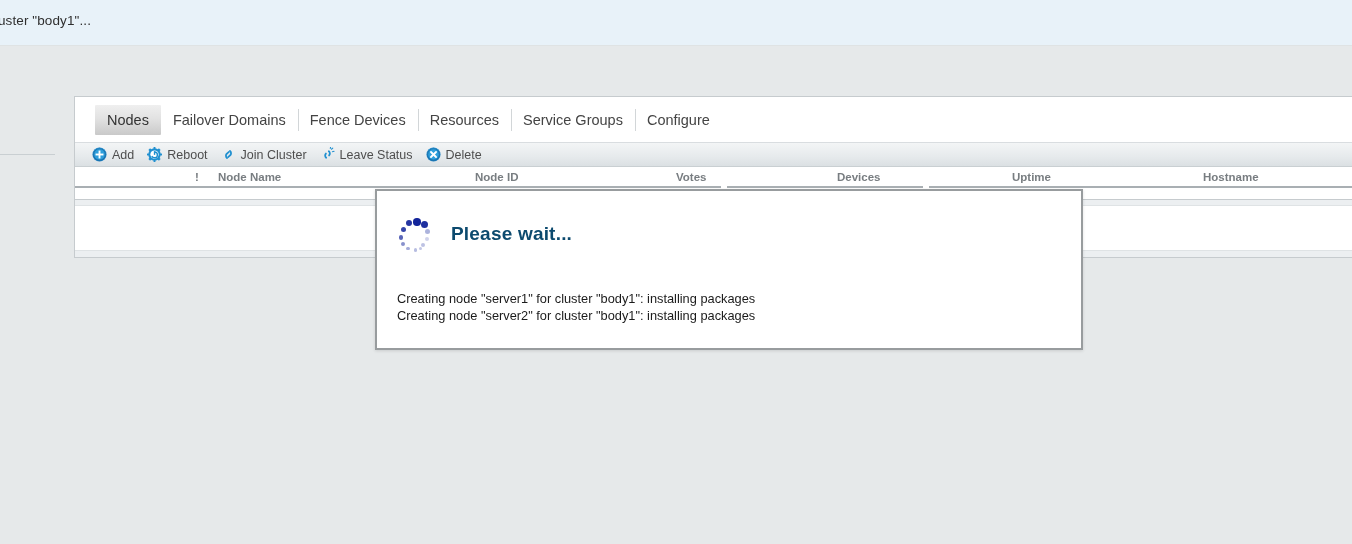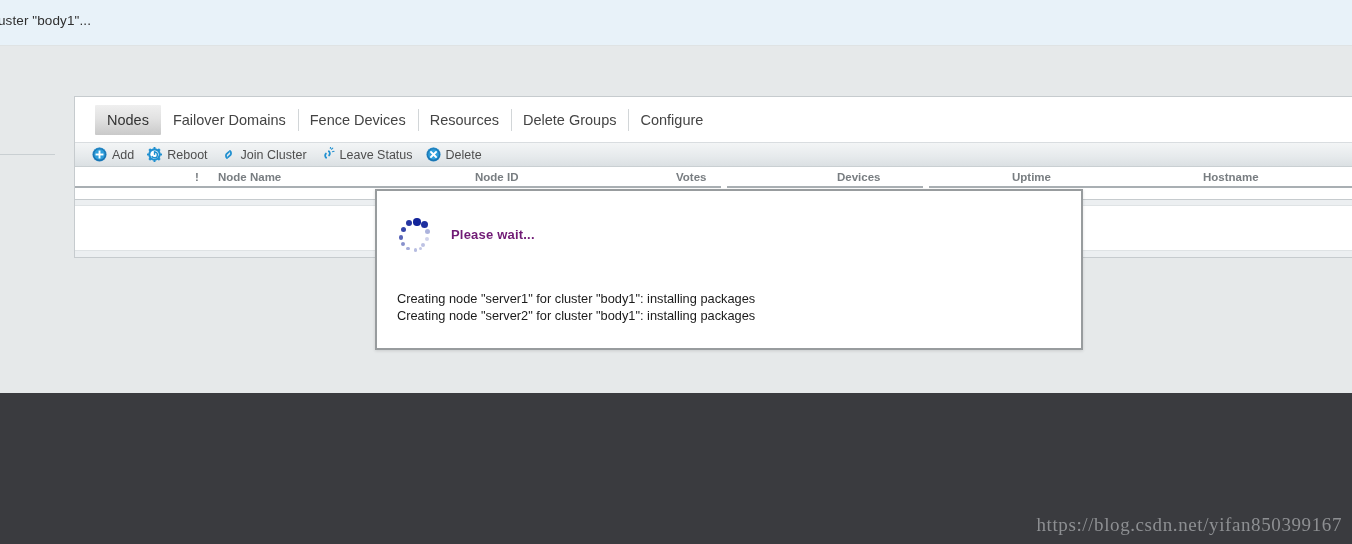--- a/index.html
+++ b/index.html
@@ -236,23 +236,23 @@
     flex: 0 0 auto;
     margin-top: 4px;
   }
   .spinner i {
     position: absolute;
     border-radius: 50%;
     background: #12249a;
     display: block;
   }
   .modal-title {
-    font-size: 13px;
+    font-size: 19px;
     font-weight: bold;
-    color: #701a75;
+    color: #0c4a6e;
     margin-left: 18px;
     letter-spacing: 0.2px;
     white-space: nowrap;
   }
   .modal-log {
     position: absolute;
     left: 20px;
     top: 100px;
     right: 14px;
   }
@@ -298,21 +298,21 @@
     <div class="sidebar-divider"></div>
   </div>
 
   <div class="content-panel">
 
     <div class="tabs">
       <div class="tab active"><span>Nodes</span></div>
       <div class="tab"><span>Failover Domains</span></div>
       <div class="tab"><span>Fence Devices</span></div>
       <div class="tab"><span>Resources</span></div>
-      <div class="tab"><span>Delete Groups</span></div>
+      <div class="tab"><span>Service Groups</span></div>
       <div class="tab"><span>Configure</span></div>
     </div>
 
     <div class="toolbar">
 
       <div class="tool-btn">
         <svg class="tool-icon" viewBox="0 0 16 16">
           <circle cx="8" cy="8" r="7.5" fill="#1f7fc0"></circle>
           <circle cx="8" cy="7.2" r="6.4" fill="#2e9fdc"></circle>
           <circle cx="8" cy="8" r="6.2" fill="none" stroke="#1a6ea8" stroke-width="1"></circle>
@@ -419,17 +419,14 @@
         <i style="width:3.4px;height:3.4px;left:24px;top:29.5px;opacity:0.26"></i>
       </div>
       <div class="modal-title">Please wait...</div>
     </div>
     <div class="modal-log">
       <div class="log-line">Creating node "server1" for cluster "body1": installing packages</div>
       <div class="log-line">Creating node "server2" for cluster "body1": installing packages</div>
     </div>
   </div>
 
-  <div class="dark-footer">
-    <div class="watermark">https://blog.csdn.net/yifan850399167</div>
-  </div>
 
 </div>
 
 </body></html>

